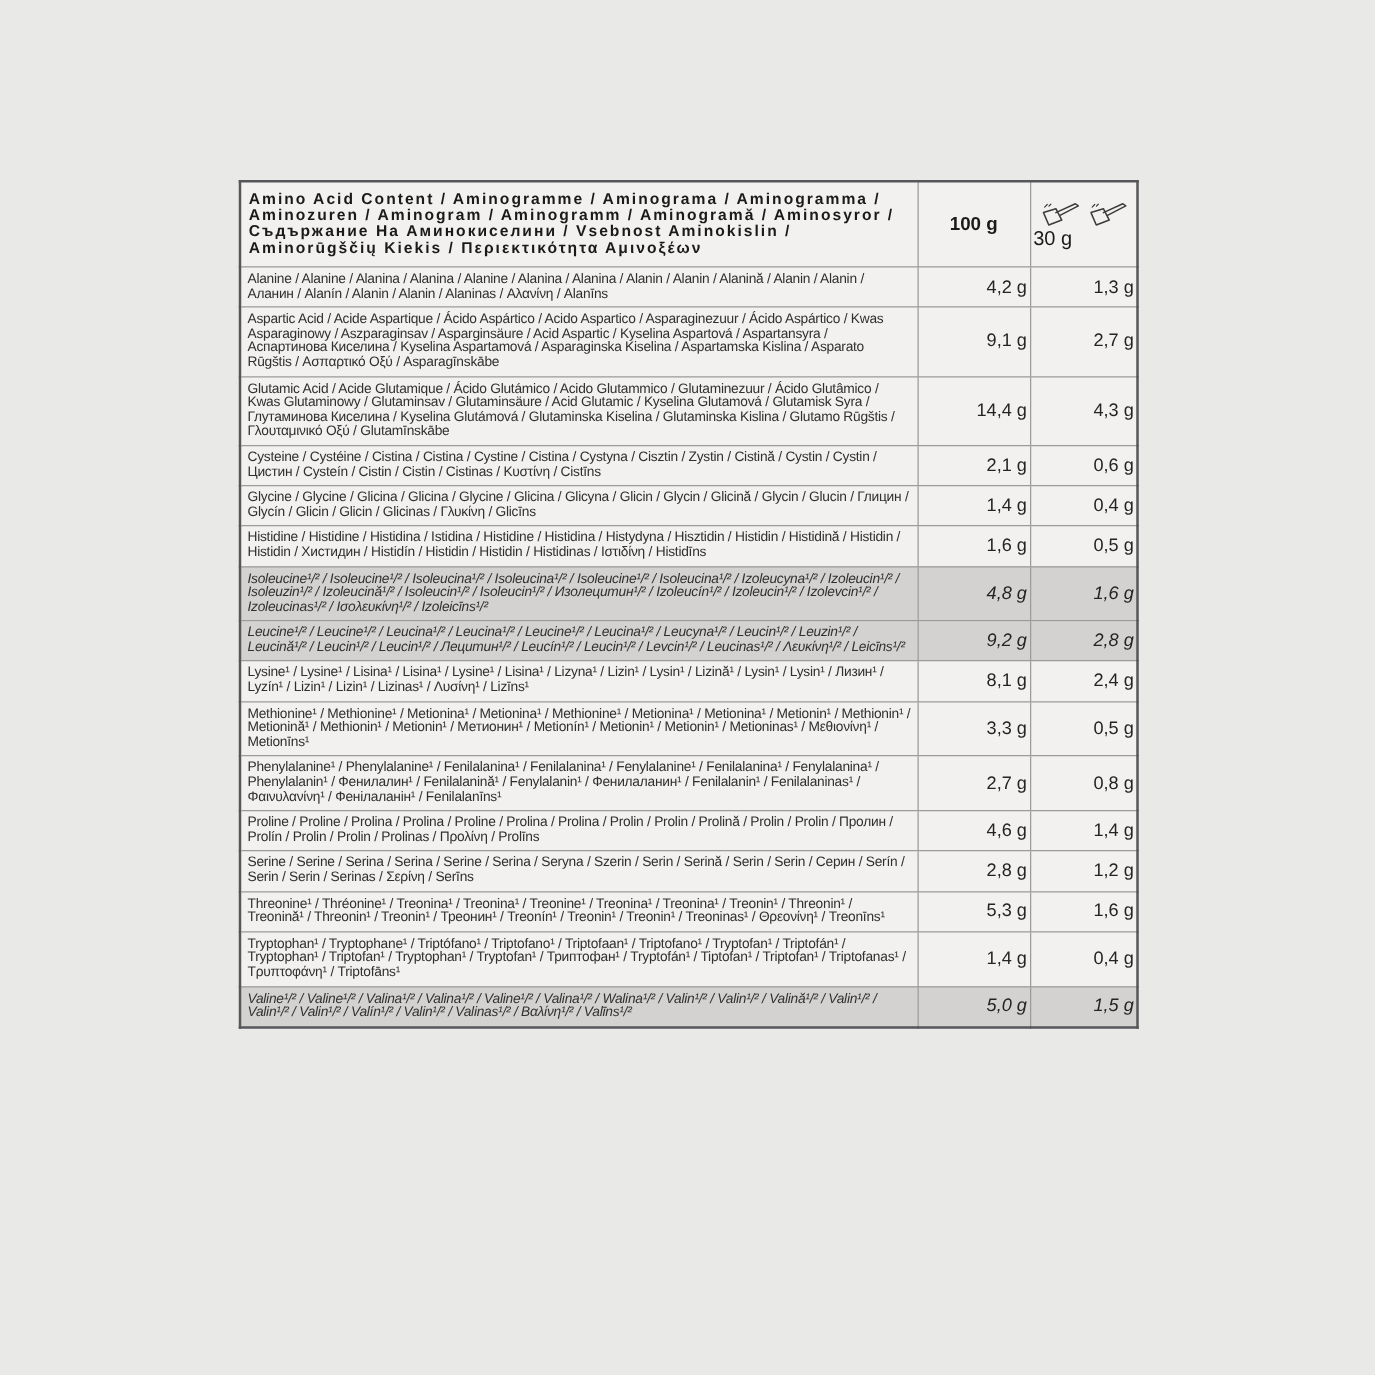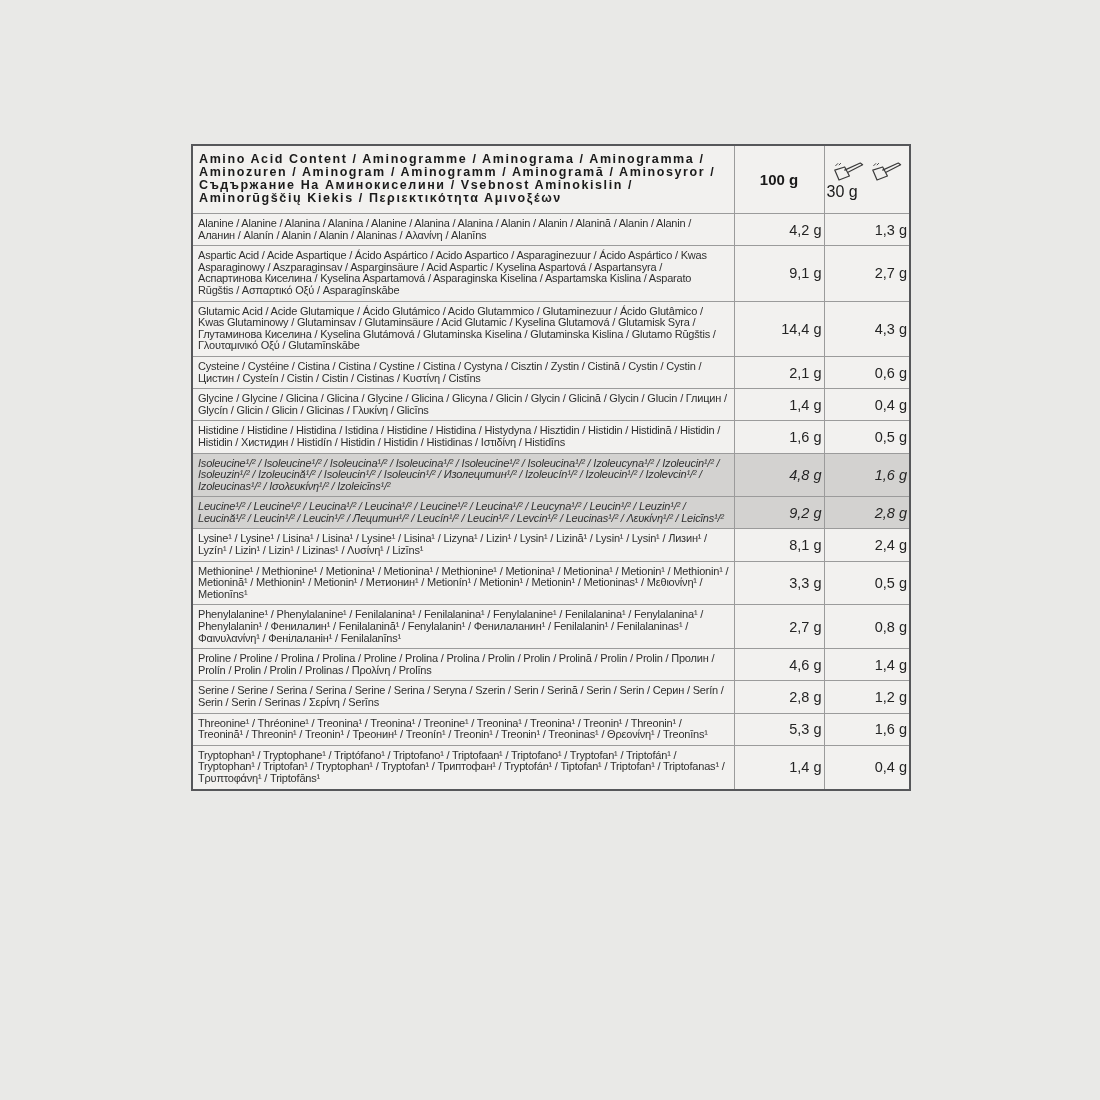--- a/index.html
+++ b/index.html
@@ -188,16 +188,21 @@
           <tr>
             <td class="name">Threonine¹ / Thréonine¹ / Treonina¹ / Treonina¹ / Treonine¹ / Treonina¹ / Treonina¹ / Treonin¹ / Threonin¹ / Treonină¹ / Threonin¹ / Treonin¹ / Треонин¹ / Treonín¹ / Treonin¹ / Treonin¹ / Treoninas¹ / Θρεονίνη¹ / Treonīns¹</td>
             <td class="val">5,3 g</td>
             <td class="val">1,6 g</td>
           </tr>
           <tr>
             <td class="name">Tryptophan¹ / Tryptophane¹ / Triptófano¹ / Triptofano¹ / Triptofaan¹ / Triptofano¹ / Tryptofan¹ / Triptofán¹ / Tryptophan¹ / Triptofan¹ / Tryptophan¹ / Tryptofan¹ / Триптофан¹ / Tryptofán¹ / Tiptofan¹ / Triptofan¹ / Triptofanas¹ / Τρυπτοφάνη¹ / Triptofāns¹</td>
             <td class="val">1,4 g</td>
             <td class="val">0,4 g</td>
           </tr>
+          <tr class="hl">
+            <td class="name">Valine¹/² / Valine¹/² / Valina¹/² / Valina¹/² / Valine¹/² / Valina¹/² / Walina¹/² / Valin¹/² / Valin¹/² / Valină¹/² / Valin¹/² / Valin¹/² / Valin¹/² / Valín¹/² / Valin¹/² / Valinas¹/² / Βαλίνη¹/² / Valīns¹/²</td>
+            <td class="val">5,0 g</td>
+            <td class="val">1,5 g</td>
+          </tr>
         </tbody>
     </table>
   </div>
 </div>
 
 </body></html>

